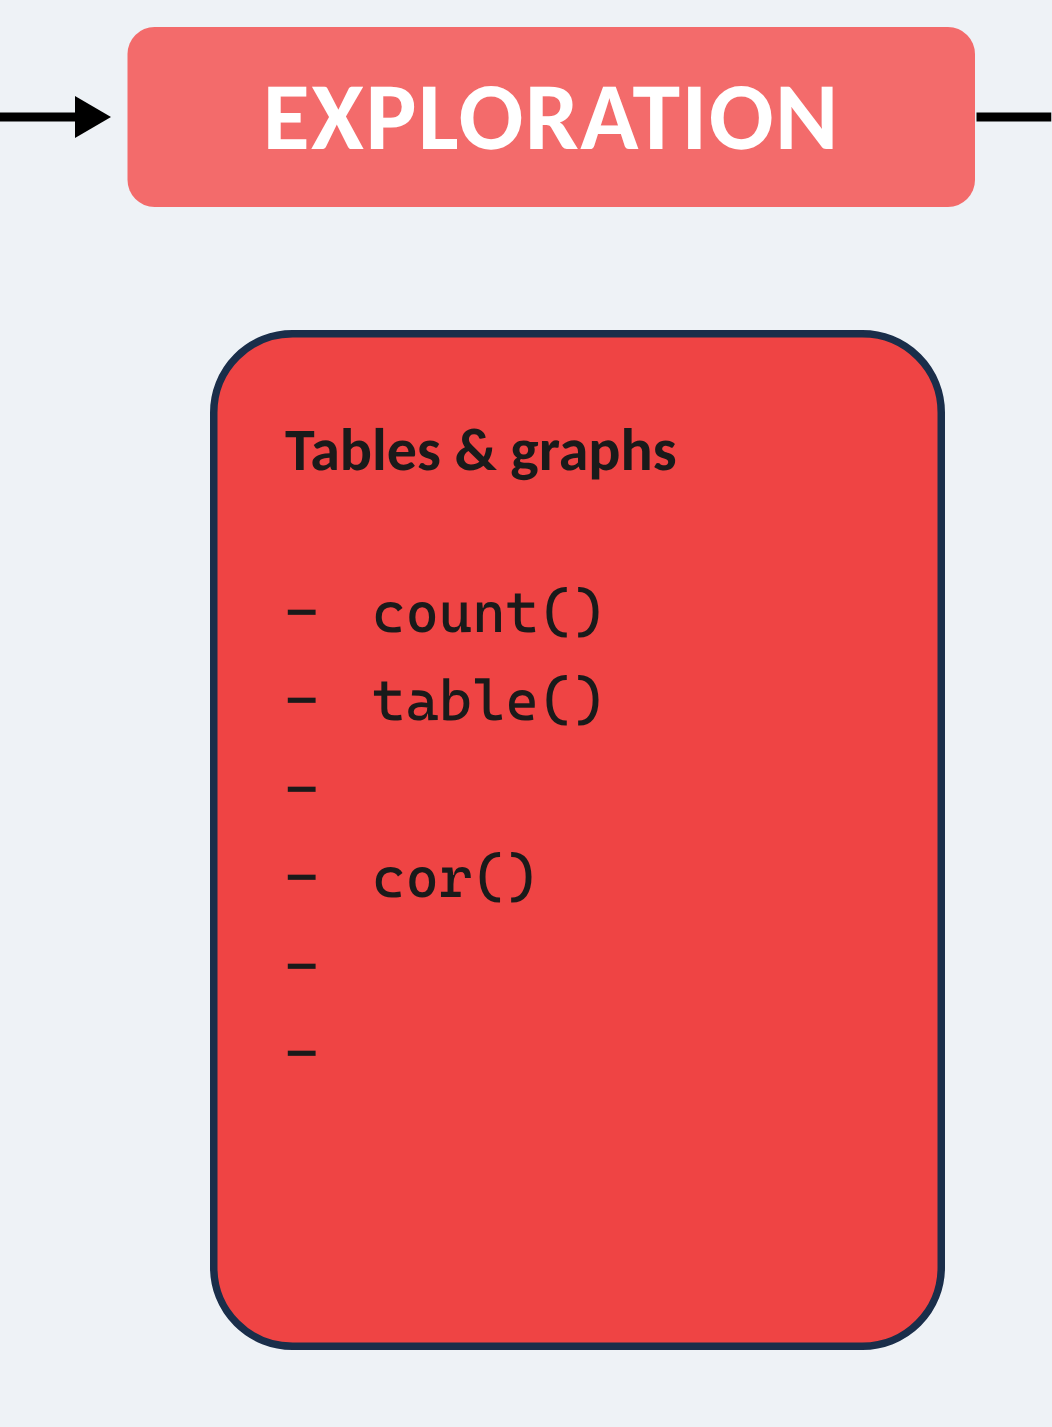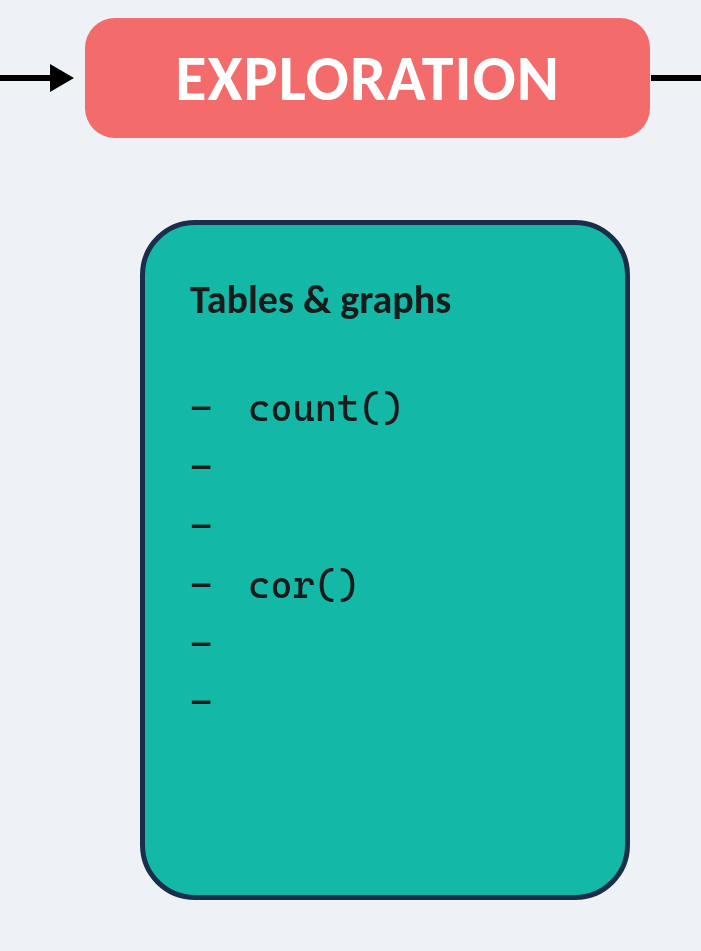--- a/index.html
+++ b/index.html
@@ -50,40 +50,40 @@
       height: 6px;
       background: #000;
     }
     .header-box {
       position: absolute;
       left: 85px;
       top: 18px;
       width: 565px;
       height: 120px;
       background: #f36b6b;
-      border-radius: 30px;
+      border-radius: 18px;
       display: flex;
       align-items: center;
       justify-content: center;
     }
     .header-text {
       color: #fff;
       font-size: 64px;
       font-weight: bold;
       letter-spacing: 1px;
     }
     .content-box {
       position: absolute;
       left: 140px;
       top: 220px;
       width: 490px;
       height: 680px;
       border: 5px solid #1a2e4a;
       border-radius: 55px;
-      background: #14b8a6;
+      background: #ef4444;
       padding: 50px 40px 40px 45px;
     }
     .section-title {
       font-size: 40px;
       font-weight: bold;
       color: #1a1a1a;
       margin-bottom: 55px;
     }
     .func-list {
       list-style: none;
@@ -119,20 +119,21 @@
 
 <div class="content-box">
   <div class="section-title">Tables &amp; graphs</div>
   <ul class="func-list">
     <li class="func-item">
       <span class="func-bullet">-</span>
       <span>count()</span>
     </li>
     <li class="func-item">
       <span class="func-bullet">-</span>
+      <span>table()</span>
     </li>
     <li class="func-item">
       <span class="func-bullet">-</span>
     </li>
     <li class="func-item">
       <span class="func-bullet">-</span>
       <span>cor()</span>
     </li>
     <li class="func-item">
       <span class="func-bullet">-</span>

